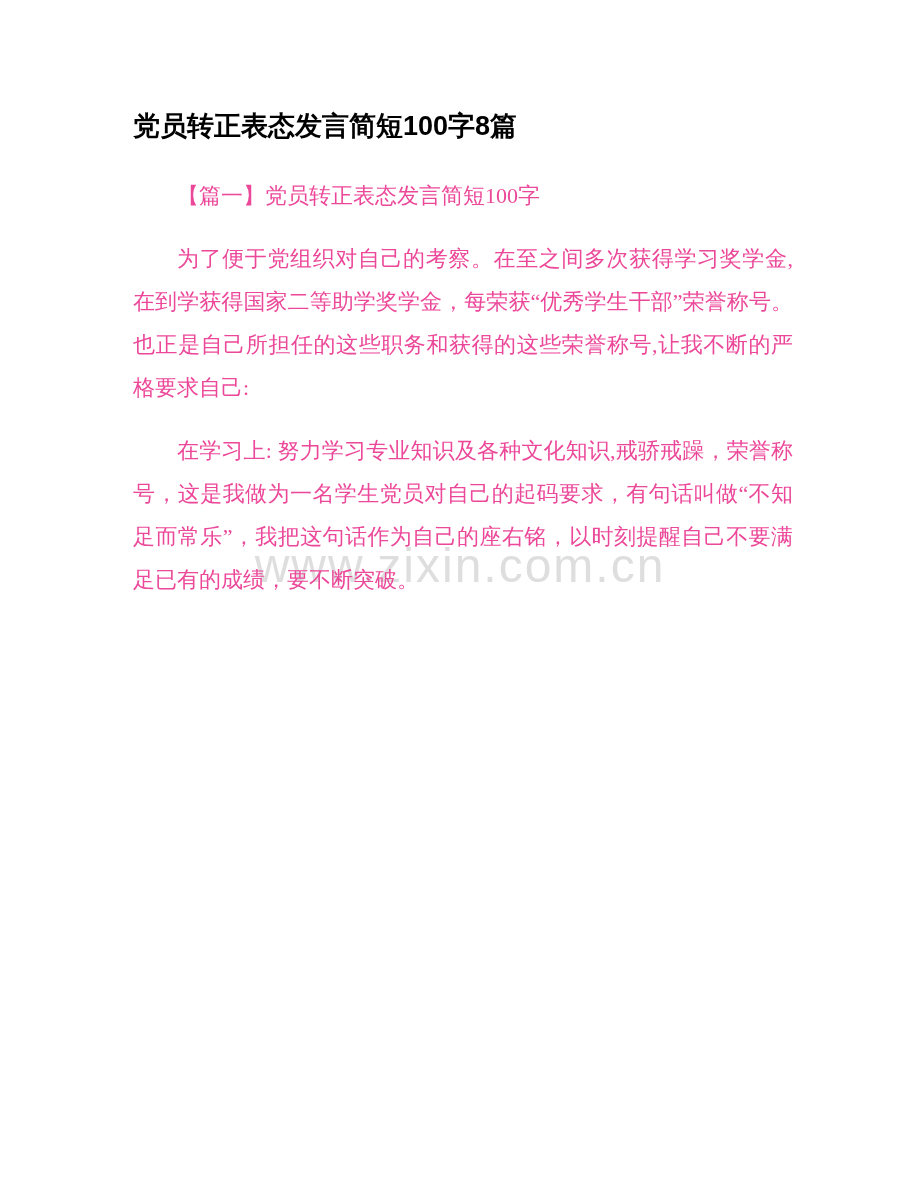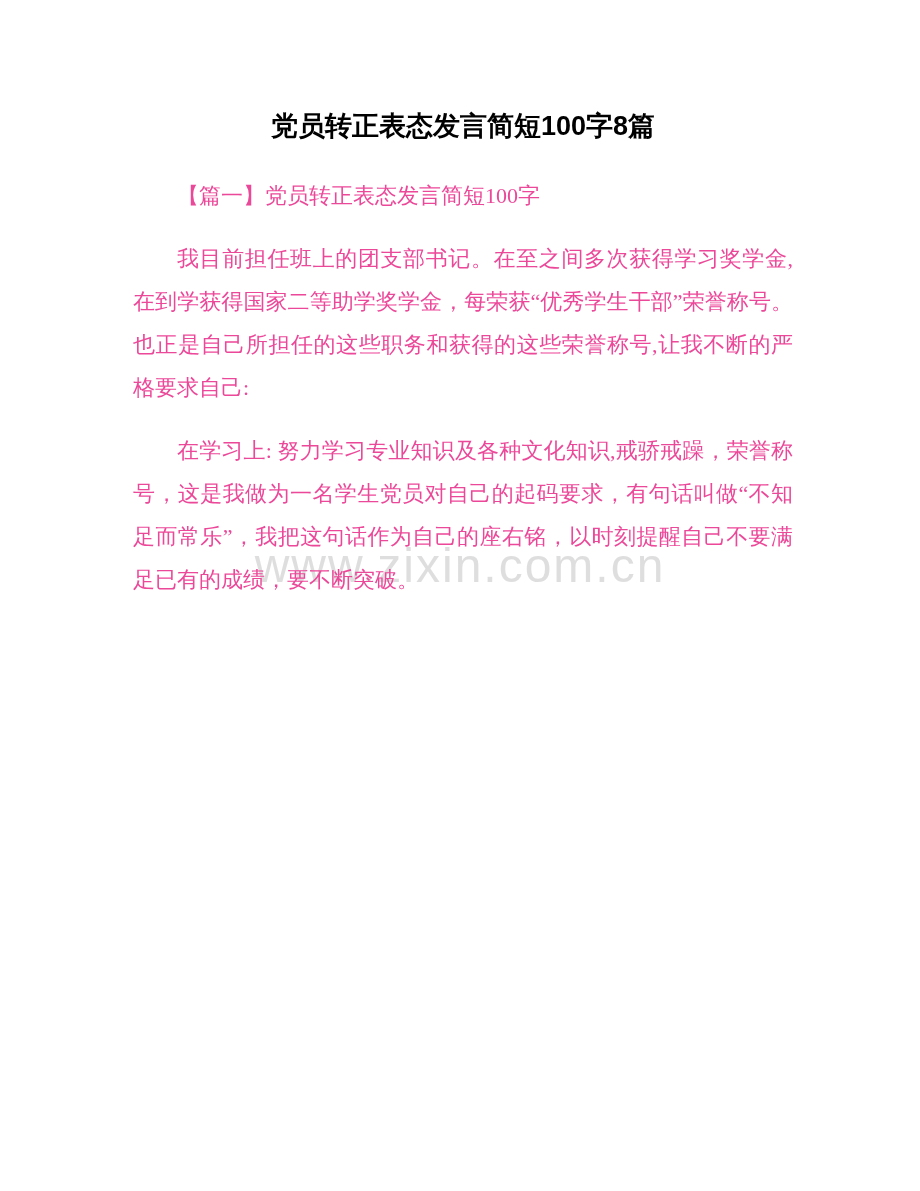--- a/index.html
+++ b/index.html
@@ -34,21 +34,21 @@
   }
   .content {
     position: absolute;
     left: 133px;
     top: 108px;
     width: 660px;
     z-index: 1;
   }
   .doc-title {
     margin: 0 0 30px 0;
-    text-align: center;
+    text-align: left;
     font-family: "Liberation Sans", "DejaVu Sans", sans-serif;
     font-weight: 700;
     font-size: 27px;
     line-height: 36px;
     color: #000000;
   }
   .paragraph {
     margin: 0 0 20px 0;
     font-size: 22px;
     line-height: 43px;
@@ -65,17 +65,17 @@
   <div class="watermark">www.zixin.com.cn</div>
 
   <div class="content">
     <h1 class="doc-title">党员转正表态发言简短100字8篇</h1>
 
     <p class="paragraph">【篇一】党员转正表态发言简短100字</p>
 
 
 
 
-    <p class="paragraph">我目前担任班上的团支部书记。在至之间多次获得学习奖学金,在到学获得国家二等助学奖学金，每荣获“优秀学生干部”荣誉称号。也正是自己所担任的这些职务和获得的这些荣誉称号,让我不断的严格要求自己:</p>
+    <p class="paragraph">为了便于党组织对自己的考察。在至之间多次获得学习奖学金,在到学获得国家二等助学奖学金，每荣获“优秀学生干部”荣誉称号。也正是自己所担任的这些职务和获得的这些荣誉称号,让我不断的严格要求自己:</p>
 
     <p class="paragraph">在学习上: 努力学习专业知识及各种文化知识,戒骄戒躁，荣誉称号，这是我做为一名学生党员对自己的起码要求，有句话叫做“不知足而常乐”，我把这句话作为自己的座右铭，以时刻提醒自己不要满足已有的成绩，要不断突破。</p>
   </div>
 </div>
 
 </body></html>

